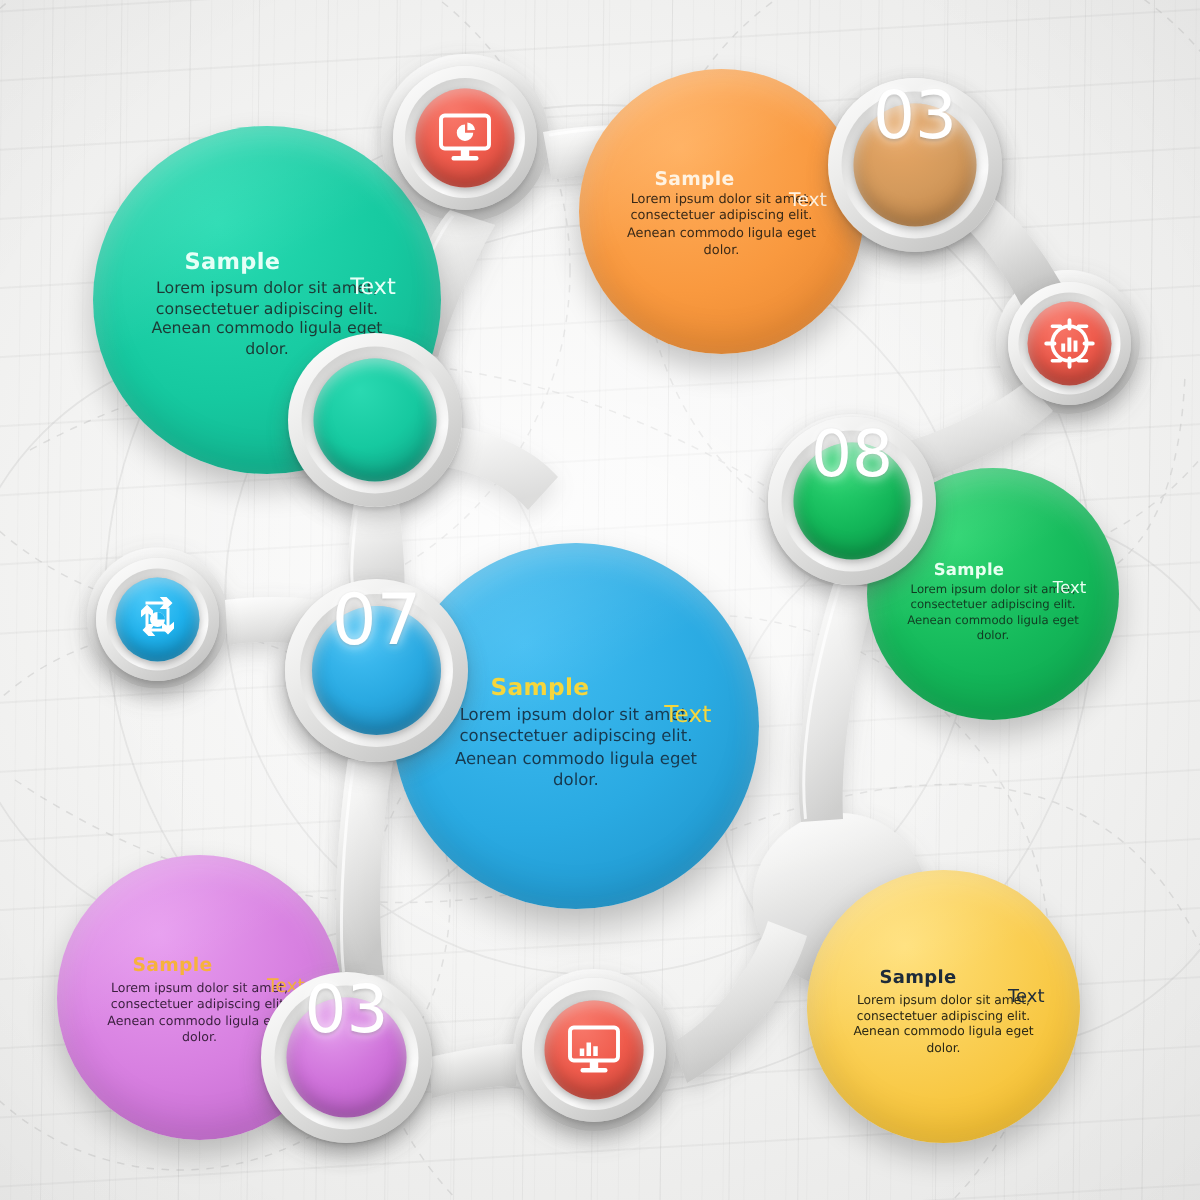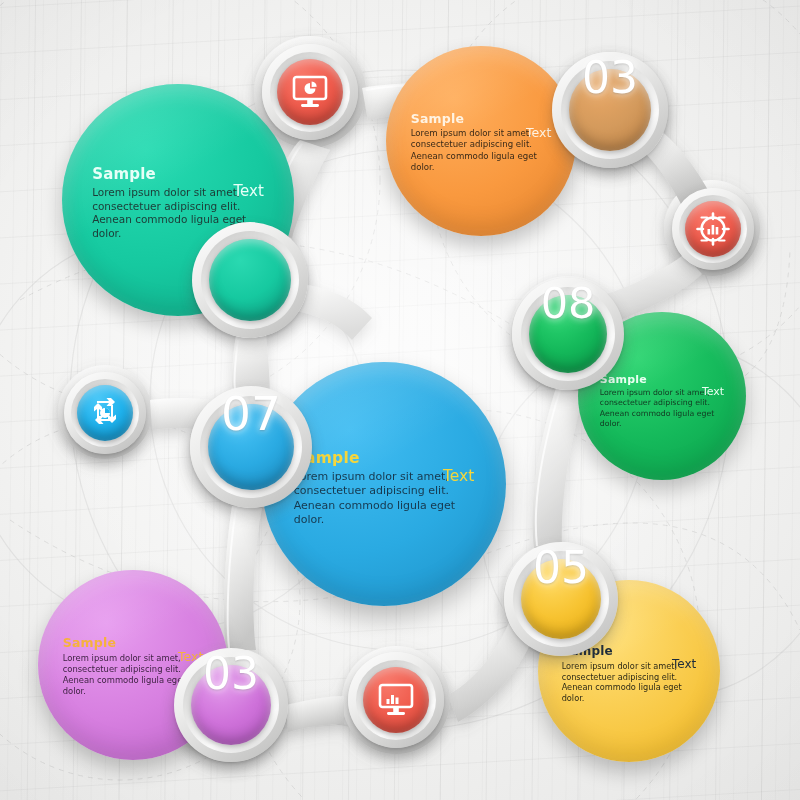--- a/index.html
+++ b/index.html
@@ -45,21 +45,21 @@
   
   .bubble{
     position:absolute;border-radius:50%;
     display:flex;align-items:center;justify-content:center;
   }
   .bubble .inner{
     position:absolute;inset:0;border-radius:50%;
   }
   .bubble .txt{
     position:relative;z-index:4;
-    width:74%;text-align:left;
+    width:74%;text-align:center;
     line-height:1.32;
   }
   .bubble .sample{
     display:block;font-weight:bold;letter-spacing:.2px;
   }
   .bubble .body{
     display:block;color:#253241;
   }
   .word-text{
     position:absolute;font-weight:normal;
@@ -287,26 +287,20 @@
     <span class="num" style="font-size:43px;">08</span>
   </div>
 
   <div class="pod" style="left:190px;top:386px;width:122px;height:122px;">
     <div class="ring-outer"></div>
     <div class="ring-inner" style="inset:10px;"></div>
     <div class="disc" style="inset:18px;background:radial-gradient(circle at 38% 26%, #44c1f5 0%, #2aaae2 48%, #1682b6 100%);"></div>
     <span class="num" style="font-size:47px;">07</span>
   </div>
 
-  <div class="pod" style="left:504px;top:542px;width:114px;height:114px;">
-    <div class="ring-outer"></div>
-    <div class="ring-inner" style="inset:9px;"></div>
-    <div class="disc" style="inset:17px;background:radial-gradient(circle at 38% 26%, #ffd95e 0%, #f7c331 48%, #e0a60c 100%);"></div>
-    <span class="num" style="font-size:44px;">05</span>
-  </div>
 
   <div class="pod" style="left:174px;top:648px;width:114px;height:114px;">
     <div class="ring-outer"></div>
     <div class="ring-inner" style="inset:9px;"></div>
     <div class="disc" style="inset:17px;background:radial-gradient(circle at 38% 26%, #e296eb 0%, #cf72da 48%, #b054bd 100%);"></div>
     <span class="num" style="font-size:44px;">03</span>
   </div>
 
   <div class="ipod" style="left:262px;top:44px;width:96px;height:96px;">
     <div class="ring-outer"></div>

